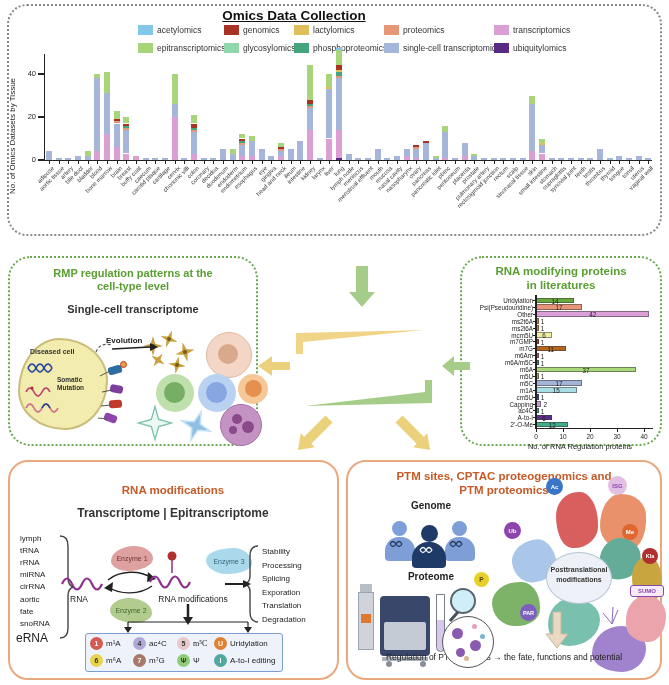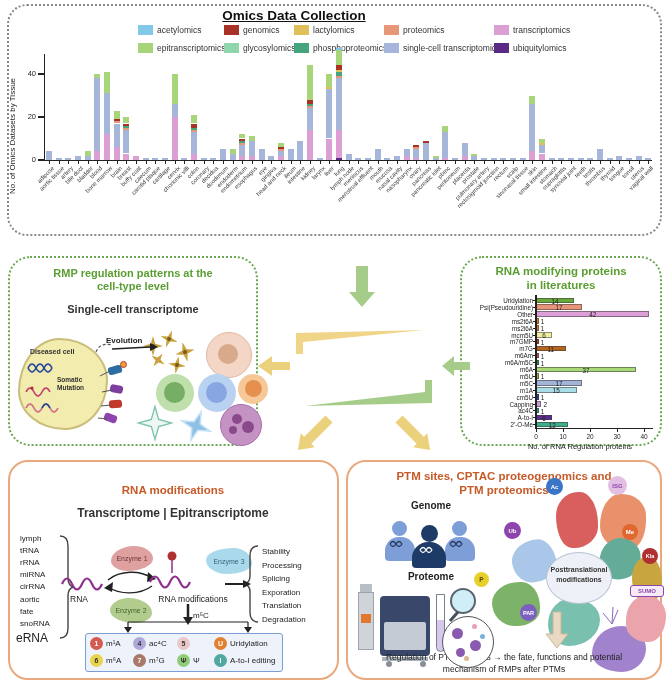--- a/index.html
+++ b/index.html
@@ -154,21 +154,20 @@
   <div class="badge" style="left: 504px; top: 522px; width: 17px; height: 17px; font-size: 6px; background: rgb(142, 68, 173); color: rgb(255, 255, 255);">Ub</div>
   <div class="badge" style="left: 546px; top: 478px; width: 17px; height: 17px; font-size: 6px; background: rgb(58, 118, 200); color: rgb(255, 255, 255);">Ac</div>
   <div class="badge" style="left: 608px; top: 476px; width: 19px; height: 19px; font-size: 6px; background: rgb(227, 191, 227); color: rgb(142, 68, 173);">ISG</div>
   <div class="badge" style="left: 622px; top: 524px; width: 16px; height: 16px; font-size: 6px; background: rgb(224, 104, 48); color: rgb(255, 255, 255);">Me</div>
   <div class="badge" style="left: 642px; top: 548px; width: 16px; height: 16px; font-size: 5.5px; background: rgb(176, 48, 48); color: rgb(255, 255, 255);">Kla</div>
   <div class="badge" style="left: 474px; top: 572px; width: 15px; height: 15px; font-size: 6.5px; background: rgb(232, 208, 42); color: rgb(85, 68, 0);">P</div>
   <div class="badge" style="left: 520px; top: 604px; width: 17px; height: 17px; font-size: 5.5px; background: rgb(125, 95, 192); color: rgb(255, 255, 255);">PAR</div>
   <div class="badge" style="left: 630px; top: 585px; width: 34px; height: 12px; border-radius: 3px; border: 1.5px solid rgb(142, 68, 173); font-size: 6px; background: rgb(246, 236, 249); color: rgb(142, 68, 173);">SUMO</div>
 
   <div class="abs ctr" style="left:350px;top:652px;width:308px;font-size:8.5px;color:#222;">Regulation of PTM in RMPs → the fate, functions and potential</div>
-  <div class="abs ctr" style="left:350px;top:664px;width:308px;font-size:8.5px;color:#222;">mechanism of RMPs after PTMs</div>
 
   <svg class="abs" id="overlay" width="669" height="685" style="left:0;top:0;z-index:5;pointer-events:none;">
 
     <polygon points="356,266 368,266 368,292 375,292 362,307 349,292 356,292" fill="#a6cc8a"></polygon>
     <polygon points="296,354 296,333 424,330 303,342 303,354" fill="#f0d488"></polygon>
     <polygon points="432,380 432,403 305,406 425,392 425,380" fill="#a6cc8a"></polygon>
     <polygon points="290,362 272,362 272,356 258,366 272,376 272,370 290,370" fill="#ecd17c"></polygon>
     <polygon points="470,362 454,362 454,356 442,366 454,376 454,370 470,370" fill="#a6cc8a"></polygon>
     <g transform="translate(329,419) rotate(135)">
         <polygon points="0,-5 30,-5 30,-10 44,0 30,10 30,5 0,5" fill="#ecd17c"></polygon>
@@ -603,21 +602,21 @@
     <div style="position: absolute; left: 262px; top: 560.6px; width: 62px; font-size: 8px; color: rgb(34, 34, 34); white-space: nowrap;">Processing</div>
     <div style="position: absolute; left: 262px; top: 574.2px; width: 62px; font-size: 8px; color: rgb(34, 34, 34); white-space: nowrap;">Splicing</div>
     <div style="position: absolute; left: 262px; top: 587.8px; width: 62px; font-size: 8px; color: rgb(34, 34, 34); white-space: nowrap;">Exporation</div>
     <div style="position: absolute; left: 262px; top: 601.4px; width: 62px; font-size: 8px; color: rgb(34, 34, 34); white-space: nowrap;">Translation</div>
     <div style="position: absolute; left: 262px; top: 615px; width: 62px; font-size: 8px; color: rgb(34, 34, 34); white-space: nowrap;">Degradation</div>
     <div style="position: absolute; left: 90px; top: 637px; width: 13px; height: 13px; border-radius: 50%; background: rgb(212, 90, 82); color: rgb(255, 255, 255); font-size: 7px; font-weight: bold; display: flex; align-items: center; justify-content: center;">1</div>
     <div style="position: absolute; left: 106px; top: 639px; font-size: 8px; color: rgb(34, 34, 34); white-space: nowrap;">m¹A</div>
     <div style="position: absolute; left: 133px; top: 637px; width: 13px; height: 13px; border-radius: 50%; background: rgb(176, 168, 216); color: rgb(51, 51, 51); font-size: 7px; font-weight: bold; display: flex; align-items: center; justify-content: center;">4</div>
     <div style="position: absolute; left: 149px; top: 639px; font-size: 8px; color: rgb(34, 34, 34); white-space: nowrap;">ac⁴C</div>
     <div style="position: absolute; left: 177px; top: 637px; width: 13px; height: 13px; border-radius: 50%; background: rgb(232, 200, 200); color: rgb(51, 51, 51); font-size: 7px; font-weight: bold; display: flex; align-items: center; justify-content: center;">5</div>
-    <div style="position: absolute; left: 193px; top: 611px; font-size: 8px; color: rgb(34, 34, 34); white-space: nowrap;">m⁵C</div>
+    <div style="position: absolute; left: 193px; top: 639px; font-size: 8px; color: rgb(34, 34, 34); white-space: nowrap; font-family: Liberation Serif, serif;">m⁵C</div>
     <div style="position: absolute; left: 214px; top: 637px; width: 13px; height: 13px; border-radius: 50%; background: rgb(224, 128, 48); color: rgb(255, 255, 255); font-size: 7px; font-weight: bold; display: flex; align-items: center; justify-content: center;">U</div>
     <div style="position: absolute; left: 230px; top: 639px; font-size: 8px; color: rgb(34, 34, 34); white-space: nowrap;">Uridylation</div>
     <div style="position: absolute; left: 90px; top: 654px; width: 13px; height: 13px; border-radius: 50%; background: rgb(232, 212, 74); color: rgb(51, 51, 51); font-size: 7px; font-weight: bold; display: flex; align-items: center; justify-content: center;">6</div>
     <div style="position: absolute; left: 106px; top: 656px; font-size: 8px; color: rgb(34, 34, 34); white-space: nowrap;">m⁶A</div>
     <div style="position: absolute; left: 133px; top: 654px; width: 13px; height: 13px; border-radius: 50%; background: rgb(168, 120, 106); color: rgb(255, 255, 255); font-size: 7px; font-weight: bold; display: flex; align-items: center; justify-content: center;">7</div>
     <div style="position: absolute; left: 149px; top: 656px; font-size: 8px; color: rgb(34, 34, 34); white-space: nowrap;">m⁷G</div>
     <div style="position: absolute; left: 177px; top: 654px; width: 13px; height: 13px; border-radius: 50%; background: rgb(144, 204, 120); color: rgb(51, 51, 51); font-size: 7px; font-weight: bold; display: flex; align-items: center; justify-content: center;">Ψ</div>
     <div style="position: absolute; left: 193px; top: 656px; font-size: 8px; color: rgb(34, 34, 34); white-space: nowrap;">Ψ</div>
     <div style="position: absolute; left: 214px; top: 654px; width: 13px; height: 13px; border-radius: 50%; background: rgb(80, 168, 160); color: rgb(255, 255, 255); font-size: 7px; font-weight: bold; display: flex; align-items: center; justify-content: center;">I</div>
     <div style="position: absolute; left: 230px; top: 656px; font-size: 8px; color: rgb(34, 34, 34); white-space: nowrap;">A-to-I editing</div>

